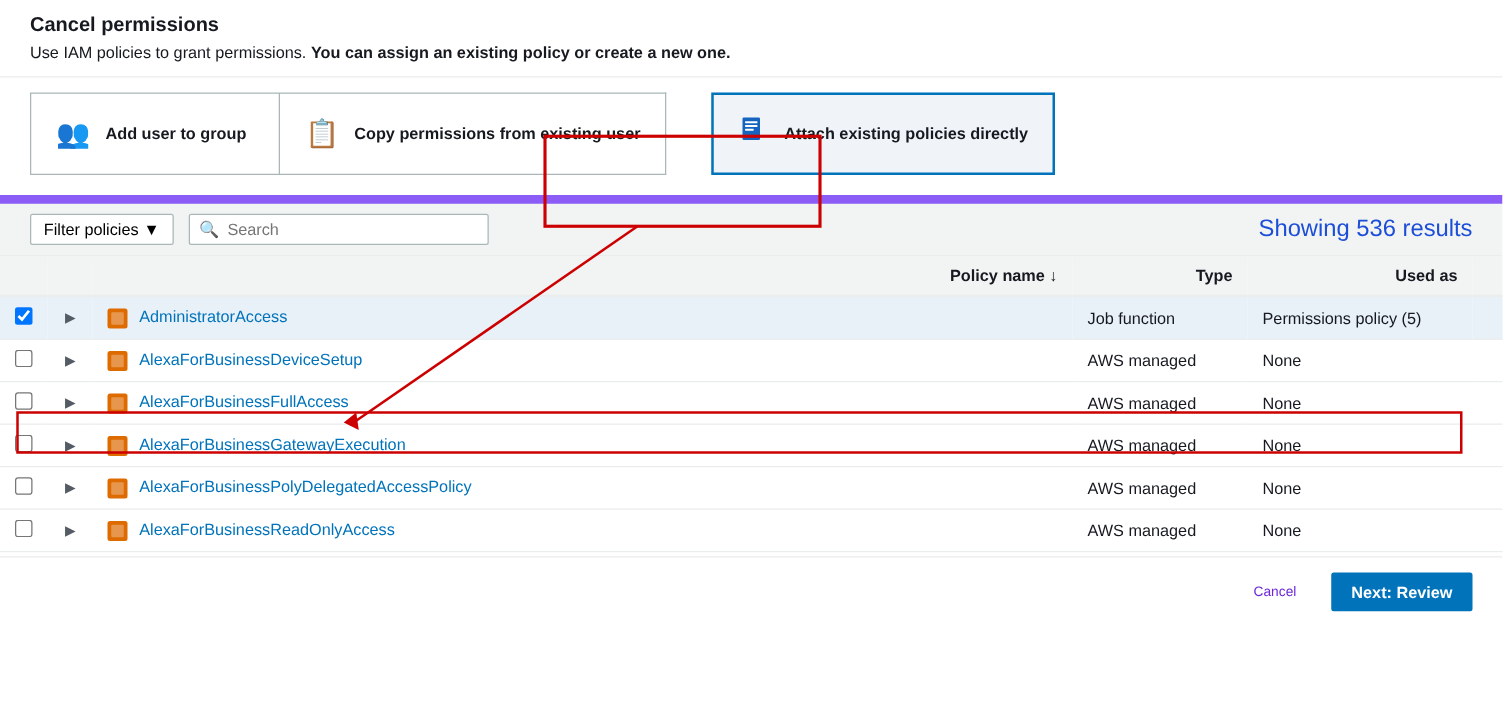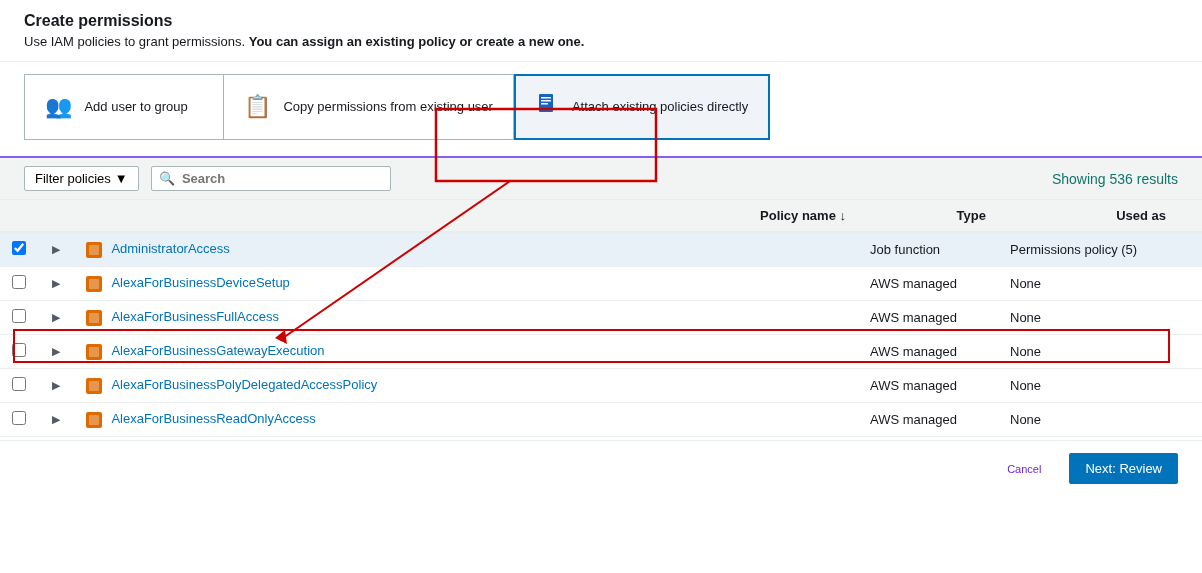--- a/index.html
+++ b/index.html
@@ -18,38 +18,38 @@
     
     .section-title { font-size: 16px; font-weight: 600; color: #16191f; padding: 12px 24px 4px 24px; }
     .section-desc { font-size: 13px; color: #16191f; padding: 0 12px 12px 24px; }
     .section-desc strong { font-weight: 600; }
 
     hr { border: none; border-top: 1px solid #eaeded; margin: 0 0 12px 0; }
 
     
     .permission-options { display: flex; gap: 0; padding: 0 24px 16px 24px; }
     .permission-option { border: 1px solid #aab7b8; padding: 16px 20px; cursor: pointer; display: flex; align-items: center; gap: 12px; min-width: 200px; background: #fff; }
-    .permission-option.selected { border: 2px solid #0073bb; background: #f0f4f9; }
+    .permission-option.selected { border: 2px solid #0073bb; background: #f0f4f9; margin-left: 36px; }
     .permission-option + .permission-option { border-left: none; }
     .permission-option .opt-icon { font-size: 22px; color: #0073bb; }
-    .permission-option .opt-text { font-size: 13px; font-weight: 400; color: #16191f; line-height: 1.4; }
+    .permission-option .opt-text { font-size: 13px; font-weight: 700; color: #16191f; line-height: 1.4; }
 
     
     .toolbar { padding: 0 24px 12px 24px; display: flex; justify-content: space-between; align-items: center; }
     .create-policy-btn { padding: 6px 12px; font-size: 13px; border: 1px solid #aab7b8; background: #fff; color: #16191f; cursor: pointer; border-radius: 2px; }
     .refresh-btn { width: 30px; height: 30px; border: 1px solid #aab7b8; background: #fff; cursor: pointer; border-radius: 2px; display: flex; align-items: center; justify-content: center; font-size: 14px; }
 
     
-    .filter-bar { padding: 8px 24px; background: #f2f3f3; display: flex; align-items: center; justify-content: space-between; border-top: 2px solid #8b5cf6; border-bottom: 1px solid #eaeded; }
+    .filter-bar { padding: 8px 24px; background: #f2f3f3; display: flex; align-items: center; justify-content: space-between; border-top: 7px solid #8b5cf6; border-bottom: 1px solid #eaeded; }
     .filter-left { display: flex; align-items: center; gap: 12px; }
     .filter-policies-btn { padding: 4px 10px; font-size: 13px; border: 1px solid #aab7b8; background: #fff; cursor: pointer; border-radius: 2px; display: flex; align-items: center; gap: 4px; }
     .search-box { display: flex; align-items: center; border: 1px solid #aab7b8; background: #fff; border-radius: 2px; padding: 4px 8px; gap: 6px; }
-    .search-box input { border: none; outline: none; font-size: 13px; width: 200px; background: transparent; font-weight: bold; }
+    .search-box input { border: none; outline: none; font-size: 13px; width: 200px; background: transparent; }
     .search-icon { color: #687078; font-size: 13px; }
-    .results-count { font-size: 14px; color: #0f766e; }
+    .results-count { font-size: 19px; color: #1d4ed8; }
 
     
     .policy-table { width: 100%; border-collapse: collapse; }
     .policy-table thead tr { background: #f2f3f3; border-bottom: 2px solid #eaeded; }
     .policy-table thead th { padding: 8px 12px; text-align: right; font-size: 13px; font-weight: 600; color: #16191f; }
     .policy-table thead th.sortable { cursor: pointer; }
     .col-check { width: 30px; }
     .col-expand { width: 24px; }
     .col-name { width: auto; }
     .col-type { width: 140px; }
@@ -69,32 +69,32 @@
 
     .type-text { color: #545b64; }
     .none-text { color: #687078; }
 
     
     .table-container { overflow-y: auto; max-height: 240px; position: relative; }
 
     
     .footer { padding: 12px 24px; display: flex; justify-content: flex-end; align-items: center; gap: 12px; border-top: 1px solid #eaeded; background: #fff; }
     .cancel-btn { padding: 8px 16px; font-size: 11px; color: #6d28d9; background: #fff; border: none; cursor: pointer; }
-    .next-btn { padding: 8px 16px; font-size: 13px; font-weight: 400; background: #0073bb; color: #fff; border: none; cursor: pointer; border-radius: 2px; }
+    .next-btn { padding: 8px 16px; font-size: 13px; font-weight: 700; background: #0073bb; color: #fff; border: none; cursor: pointer; border-radius: 2px; }
 
     
     .svg-overlay { position: absolute; top: 0; left: 0; pointer-events: none; z-index: 20; }
   </style>
 </head>
 <body>
 
 <div class="page-container" style="position:relative;">
 
 
-  <div class="section-title">Create permissions</div>
+  <div class="section-title">Cancel permissions</div>
   <div class="section-desc">
     <span>Use IAM policies to grant permissions. </span><strong>You can assign an existing policy or create a new one.</strong>
   </div>
 
   <hr>
 
   <div class="permission-options" style="position:relative;">
     <div class="permission-option">
       <span class="opt-icon">👥</span>
       <span class="opt-text">Add user to group</span>

